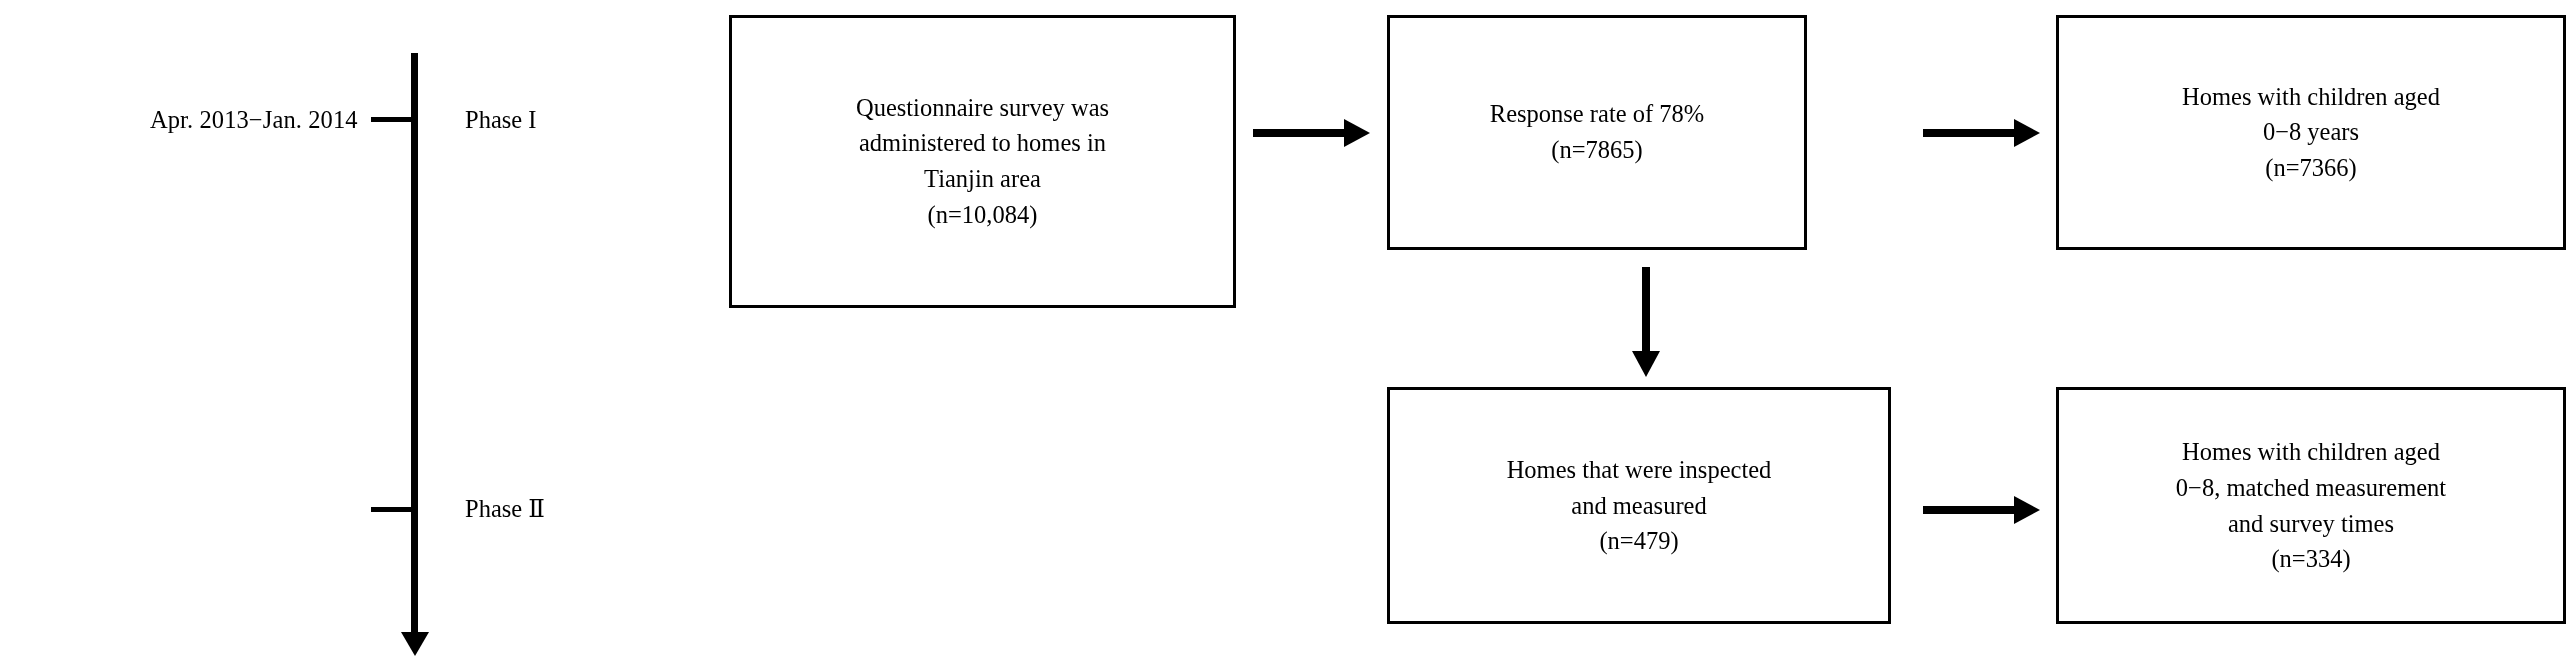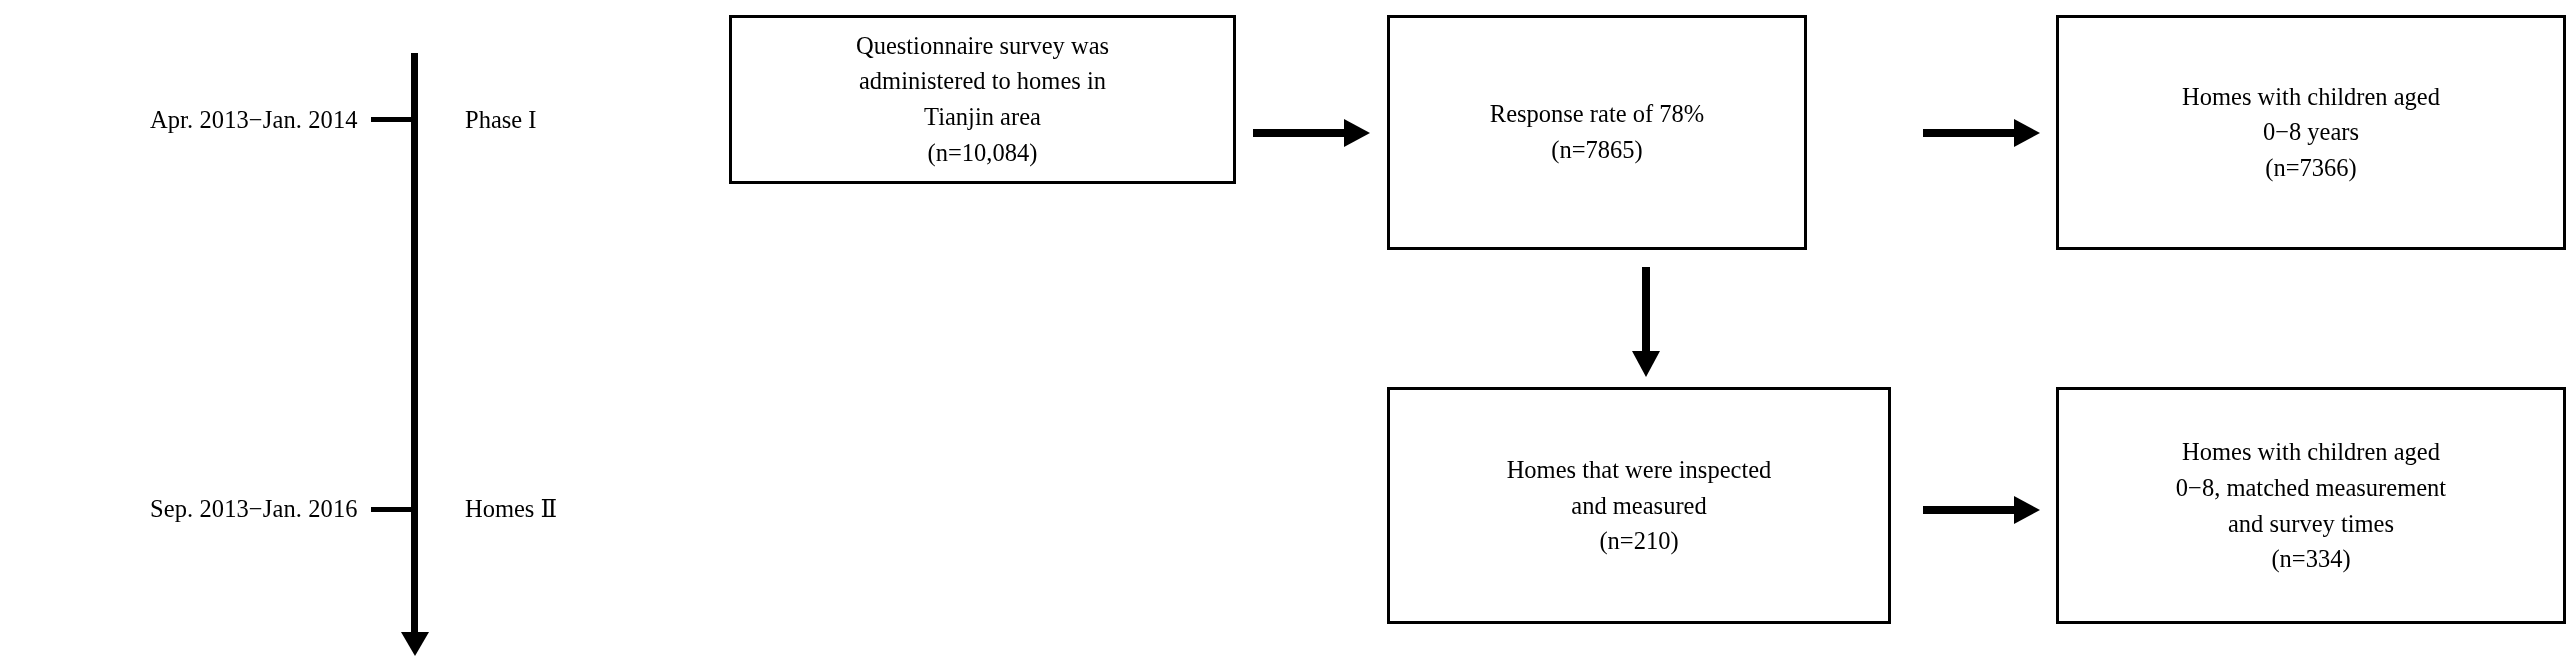--- a/index.html
+++ b/index.html
@@ -122,46 +122,45 @@
   <div class="tl-arrowhead" style="left:401px; top:632px;"></div>
 
   <div class="tl-tick" style="left:371px; top:117px; width:44px;"></div>
 
   <div class="tl-date" style="left:8.6px; top:108px; width:349px;">Apr. 2013−Jan. 2014</div>
 
   <div class="tl-phase" style="left:465px; top:108px;">Phase I</div>
 
   <div class="tl-tick" style="left:371px; top:507px; width:44px;"></div>
 
-  <div class="tl-date" style="left:8.6px; top:497px; width:349px;">Sep. 2013−Jan. 2016</div>
 
-  <div class="tl-phase" style="left:465px; top:497px;">Homes Ⅱ</div>
+  <div class="tl-phase" style="left:465px; top:497px;">Phase Ⅱ</div>
 
-  <div class="fbox" style="left:729px; top:14.7px; width:507px; height:169px;">
+  <div class="fbox" style="left:729px; top:14.7px; width:507px; height:293px;">
     <span>Questionnaire survey was
 administered to homes in
 Tianjin area
 (n=10,084)</span>
   </div>
 
   <div class="fbox" style="left:1387px; top:14.7px; width:420px; height:235px;">
     <span>Response rate of 78%
 (n=7865)</span>
   </div>
 
   <div class="fbox" style="left:2056px; top:14.7px; width:510px; height:235px;">
     <span>Homes with children aged
 0−8 years
 (n=7366)</span>
   </div>
 
   <div class="fbox" style="left:1387px; top:387px; width:504px; height:237px;">
     <span>Homes that were inspected
 and measured
-(n=210)</span>
+(n=479)</span>
   </div>
 
   <div class="fbox" style="left:2056px; top:387px; width:510px; height:237px;">
     <span>Homes with children aged
 0−8, matched measurement
 and survey times
 (n=334)</span>
   </div>
 
   <div class="arrow-h" style="left:1253px; top:133px; width:116px;">

